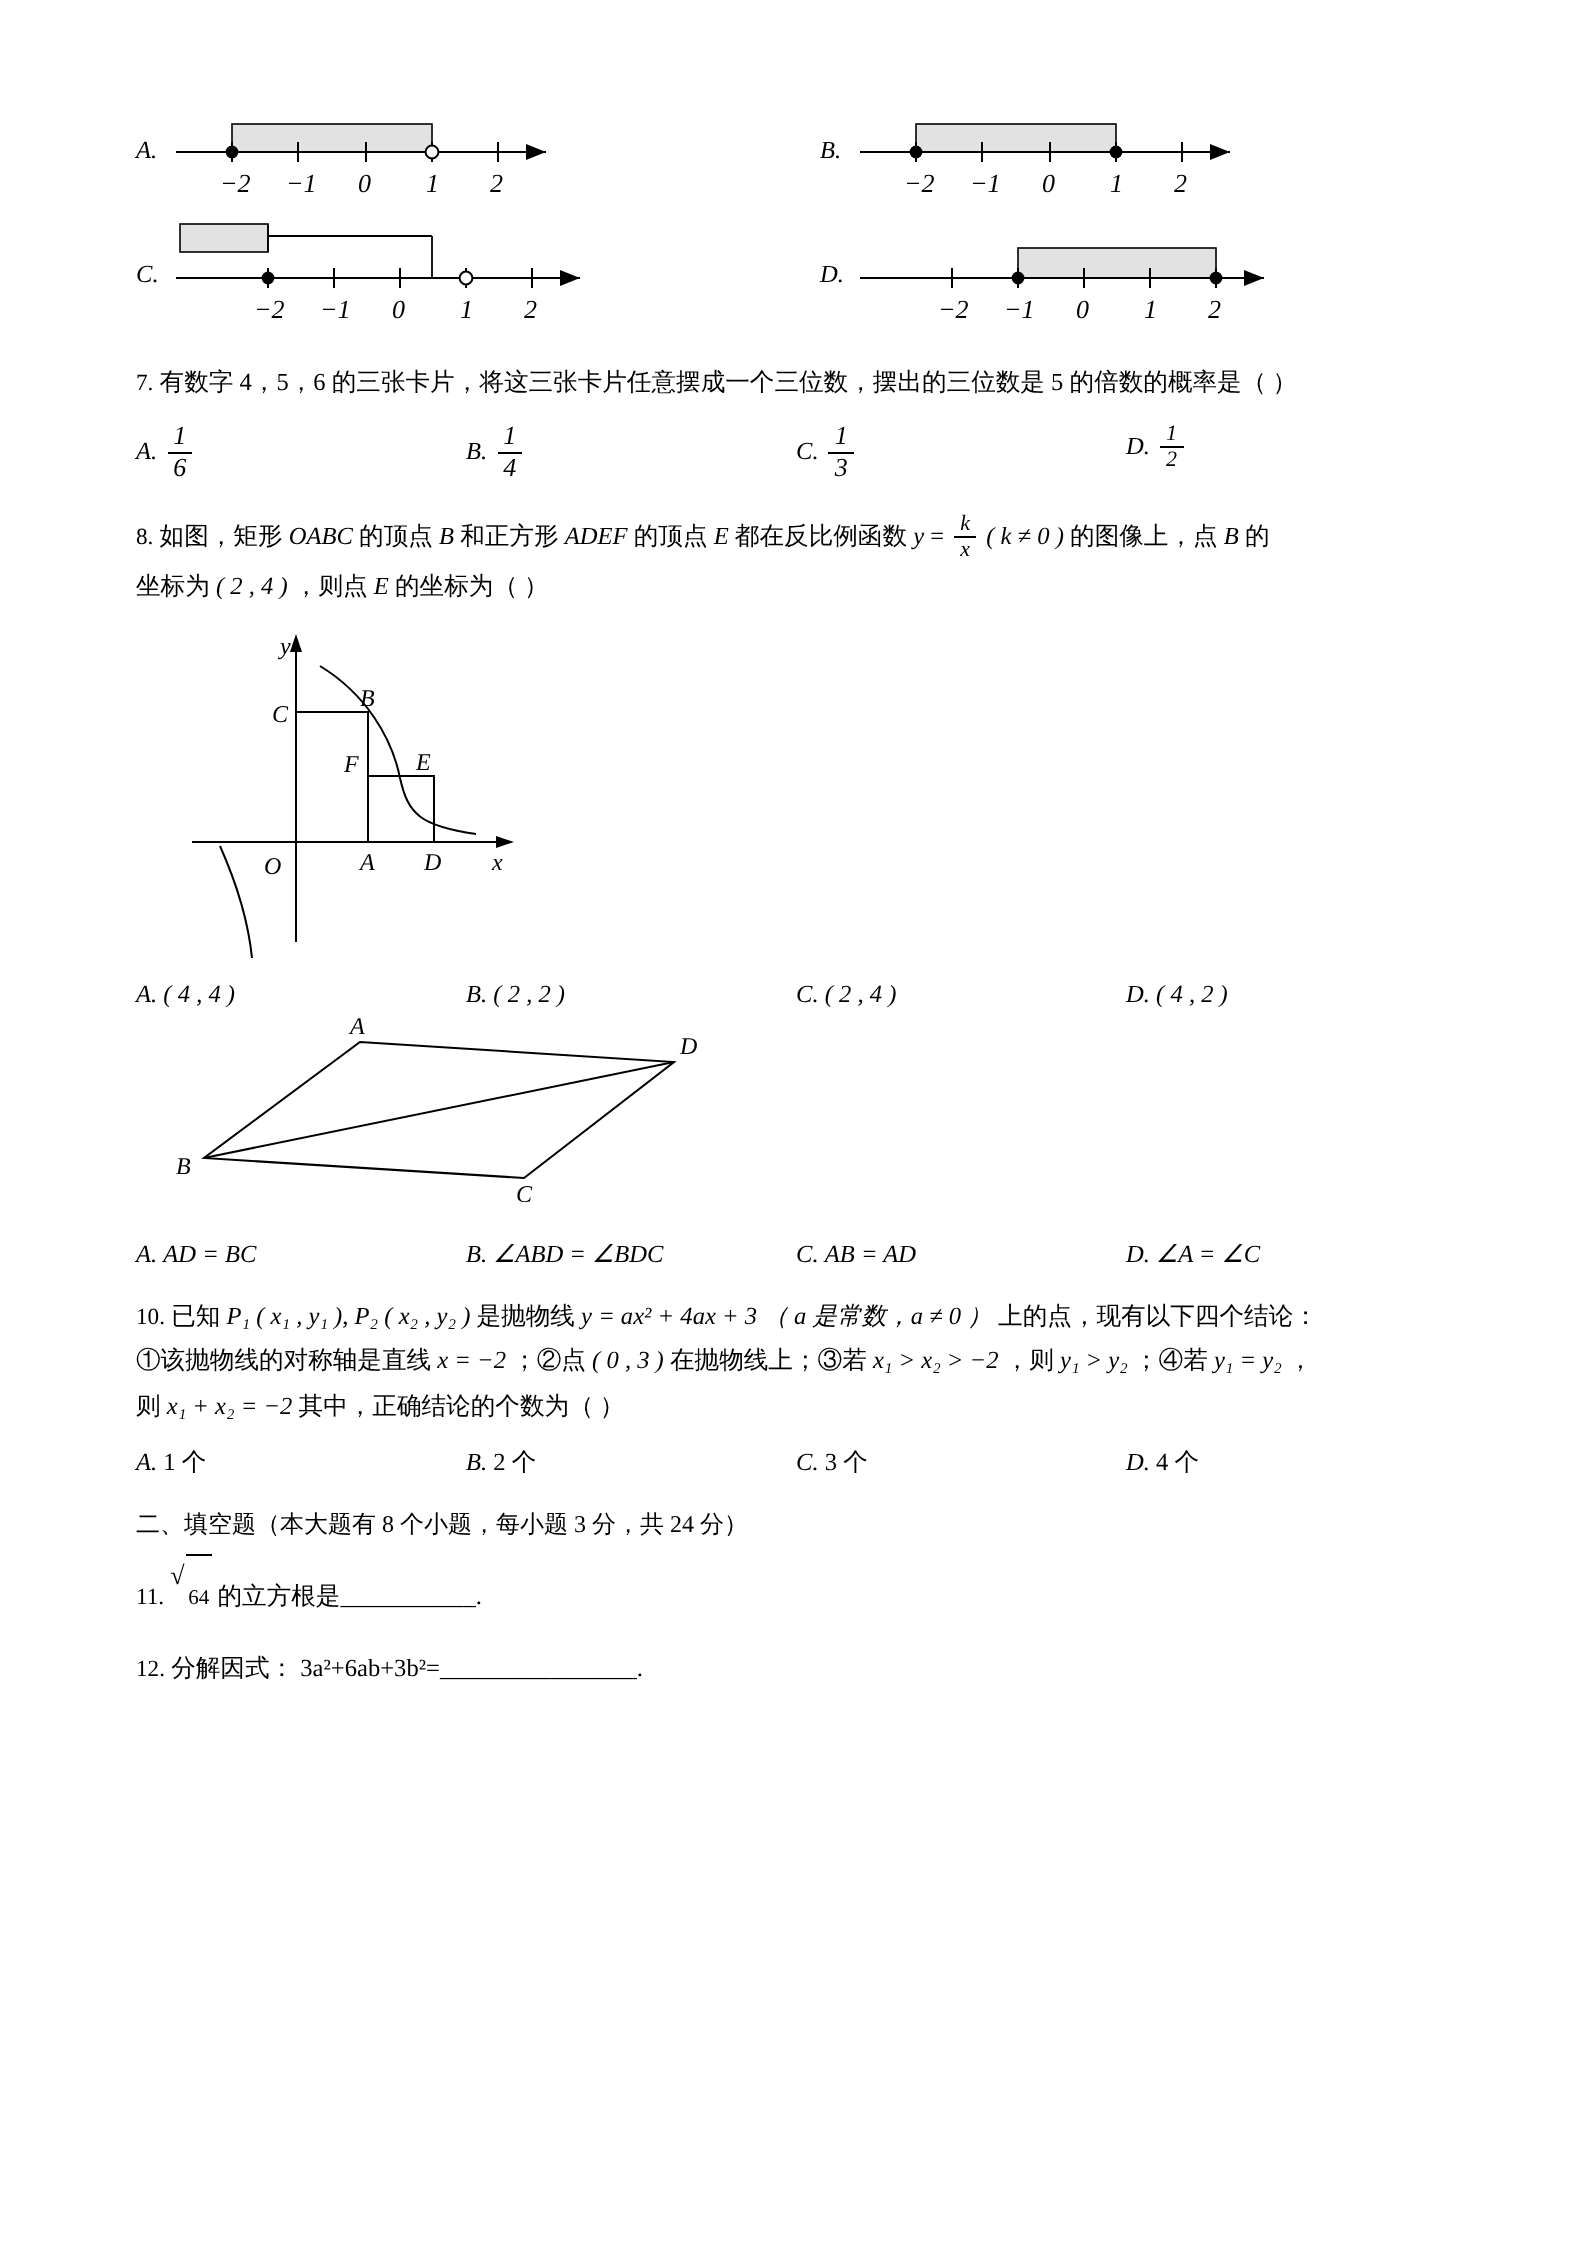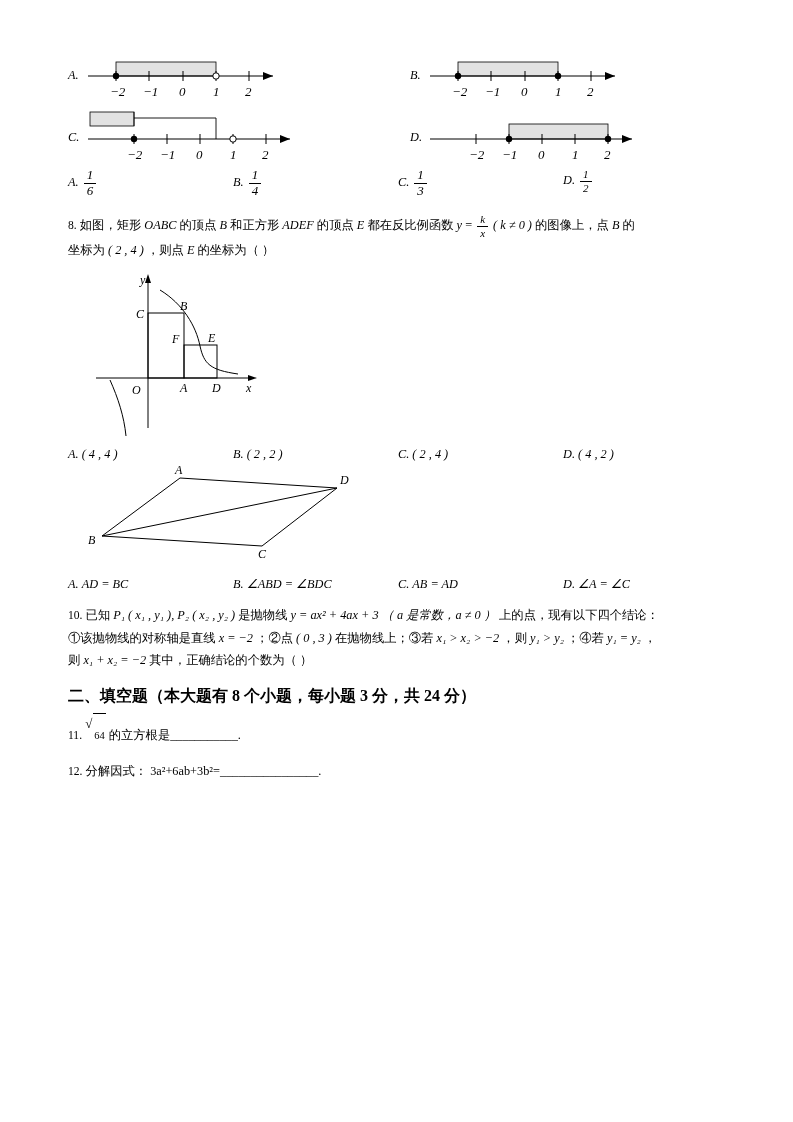--- a/index.html
+++ b/index.html
@@ -47,22 +47,22 @@
   }
   .frac .num { display:block; padding: 0 3px; border-bottom: 1px solid #000; font-style: italic;}
   .frac .den { display:block; padding: 0 3px; font-style: italic;}
   .frac.big { font-size: 13px; }
   
   .numline-block { position: relative; height: 120px; }
   .nl-item { position: absolute; }
   .nl-label { position:absolute; font-size: 12.3px; font-style: italic; }
   svg { display:block; }
   .section-title {
-    font-weight: bold;
-    font-size: 16px;
+    font-weight: normal;
+    font-size: 12px;
     margin-top: 14px;
     display:inline-block;
   }
   .sqrt-wrap { display:inline-block; position:relative; padding-left:8px;}
   .sqrt-wrap:before {
     content:"√";
     position:absolute; left:0; top:-1px; font-size: 13px;
   }
   .sqrt-wrap .rad { border-top:1px solid #000; padding:12px 1px; display:inline-block; }
 </style>
@@ -155,20 +155,24 @@
           <circle cx="198" cy="33" r="3.2" fill="#000"></circle>
           <text x="59" y="53" font-size="13" font-family="Liberation Serif, serif" font-style="italic">−2</text>
           <text x="92" y="53" font-size="13" font-family="Liberation Serif, serif" font-style="italic">−1</text>
           <text x="128" y="53" font-size="13" font-family="Liberation Serif, serif" font-style="italic">0</text>
           <text x="162" y="53" font-size="13" font-family="Liberation Serif, serif" font-style="italic">1</text>
           <text x="194" y="53" font-size="13" font-family="Liberation Serif, serif" font-style="italic">2</text>
         </svg>
       </div>
     </div>
 
+    <div class="q-text" style="margin-top:20px;">
+      <span class="q-num">7.</span>
+      <span>有数字 4，5，6 的三张卡片，将这三张卡片任意摆成一个三位数，摆出的三位数是 5 的倍数的概率是（      ）</span>
+    </div>
     <div class="opts-row" style="margin-top:8px;">
       <div class="opt">
         <span class="opt-label">A.</span>
         <span class="frac big">
           <span class="num">1</span>
           <span class="den">6</span>
         </span>
       </div>
       <div class="opt">
         <span class="opt-label">B.</span>
@@ -321,20 +325,38 @@
       <span class="mi">y₁ &gt; y₂</span>
       <span>；④若</span>
       <span class="mi">y₁ = y₂</span>
       <span>，</span>
       <br>
       <span>则</span>
       <span class="mi">x₁ + x₂ = −2</span>
       <span>其中，正确结论的个数为（      ）</span>
     </div>
 
+    <div class="opts-row" style="margin-top:8px;">
+      <div class="opt">
+        <span class="opt-label">A.</span>
+        <span>1 个</span>
+      </div>
+      <div class="opt">
+        <span class="opt-label">B.</span>
+        <span>2 个</span>
+      </div>
+      <div class="opt">
+        <span class="opt-label">C.</span>
+        <span>3 个</span>
+      </div>
+      <div class="opt">
+        <span class="opt-label">D.</span>
+        <span>4 个</span>
+      </div>
+    </div>
 
     <div>
       <span class="section-title">二、填空题（本大题有 8 个小题，每小题 3 分，共 24 分）</span>
     </div>
 
     <div class="q-text" style="margin-top:6px;">
       <span class="q-num">11.</span>
       <span class="sqrt-wrap"><span class="rad" style="font-size:10.5px;">64</span></span>
       <span>的立方根是</span><span>___________</span><span>.</span>
     </div>

